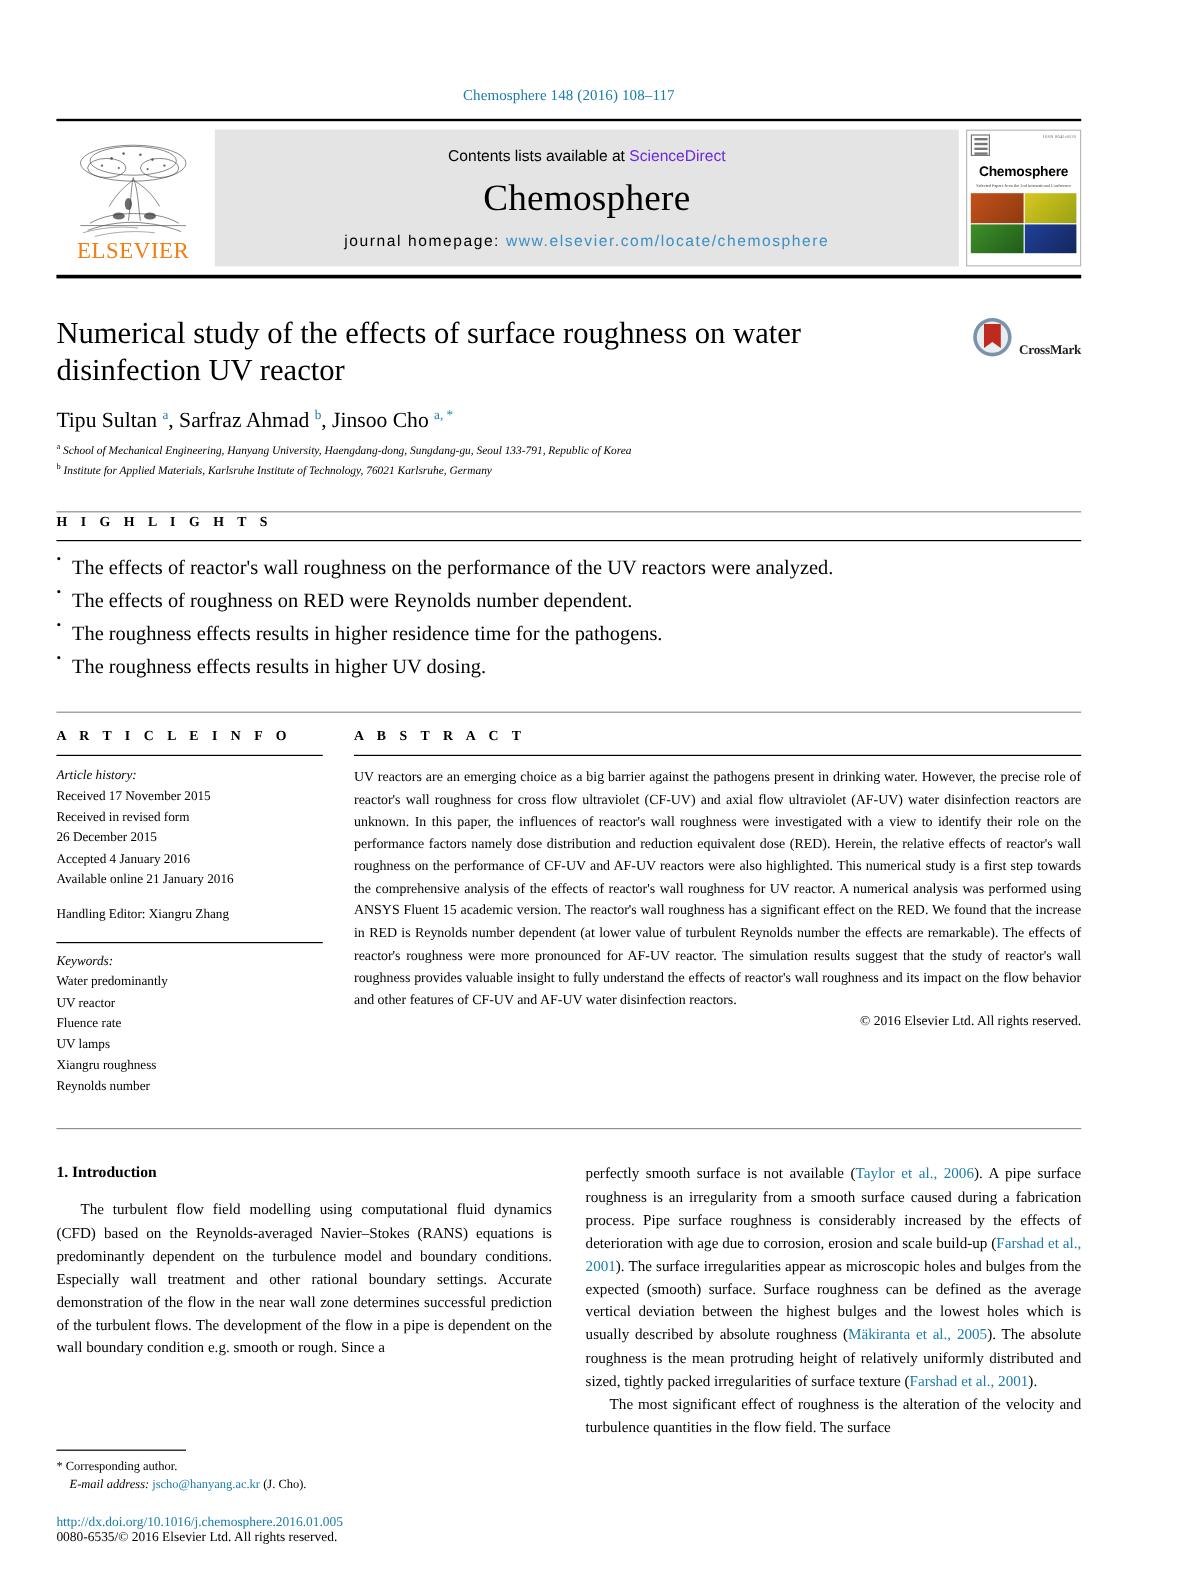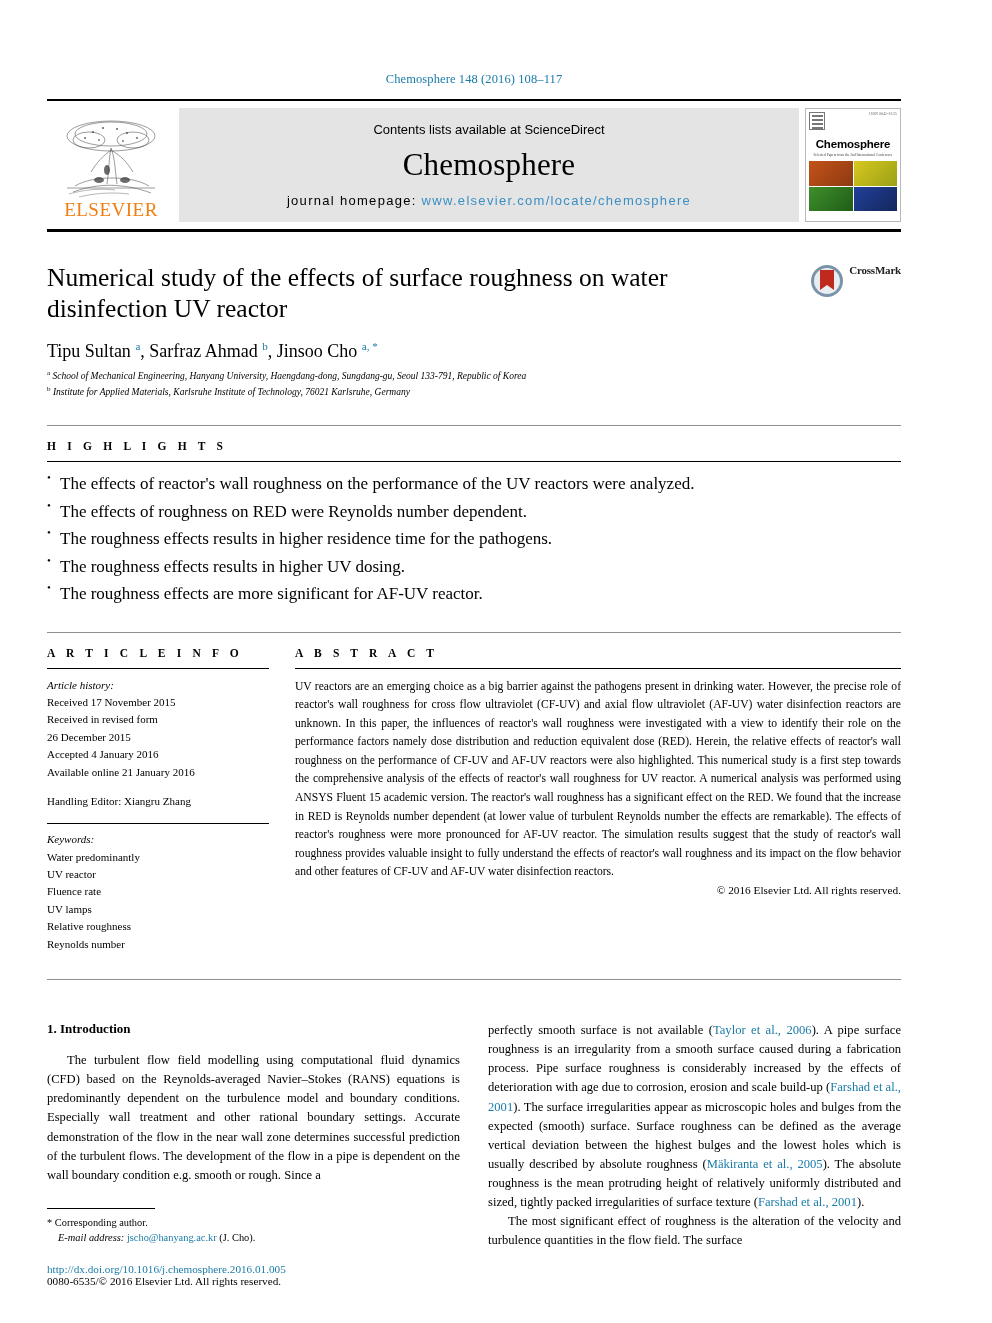--- a/index.html
+++ b/index.html
@@ -56,21 +56,21 @@
     flex: 1 1 auto;
     background: #e4e4e4;
     margin: 2px 6px 2px 4px;
     display: flex;
     flex-direction: column;
     justify-content: space-around;
     align-items: center;
     padding: 9px 0;
   }
   .banner .contents-line { font-size: 13px; font-family: "Liberation Sans", sans-serif; }
-  .banner .contents-line .sd { color: #000000; }
+  .banner .contents-line .sd { color: #6d28d9; }
   .banner .journal-title {
     font-size: 31px;
     font-family: "Liberation Serif", serif;
     letter-spacing: .2px;
   }
   .banner .homepage {
     font-size: 13px;
     font-family: "Liberation Sans", sans-serif;
     letter-spacing: 1.3px;
   }
@@ -102,21 +102,21 @@
 
   .masthead-rule { border-top: 3px solid #000; margin-top: 5px; }
 
   
   .title-block { margin-top: 30px; position: relative; }
   .crossmark {
     position: absolute;
     right: 0;
     top: 2px;
     display: flex;
-    align-items: flex-start;
+    align-items: flex-end;
     gap: 5px;
   }
   .crossmark-word {
     font-family: "Liberation Serif", serif;
     font-size: 11px;
     font-weight: 700;
     color: #222;
     letter-spacing: -.2px;
   }
   .article-title {
@@ -144,21 +144,21 @@
 
   
   .sec-head {
     font-size: 11.5px;
     font-weight: 700;
     letter-spacing: 4.2px;
     font-family: "Liberation Serif", serif;
   }
 
   
-  .highlights-wrap { margin-top: 26px; border-top: 1px solid #8f8f8f; padding-top: 14px; }
+  .highlights-wrap { margin-top: 26px; border-top: 1px solid #8f8f8f; padding-top: 2px; }
   .highlights-list { margin: 0; padding: 0; list-style: none; font-size: 17px; line-height: 1.62; }
   .highlights-list li { position: relative; padding-left: 13px; }
   .highlights-list li:before {
     content: "\2022";
     position: absolute; left: 0; top: -1px;
     font-size: 11px;
   }
   .hl-rule { border-top: 1px solid #000; margin: 9px 0 8px; width: 100%; }
 
   
@@ -174,21 +174,21 @@
   .abstract-text {
     font-size: 11.6px;
     line-height: 1.6;
     text-align: justify;
     font-family: "Liberation Serif", serif;
   }
   .copyright { text-align: right; font-size: 11.3px; margin-top: 2px; }
 
   
   .body-sep { border-top: 1px solid #8f8f8f; margin-top: 26px; }
-  .body-cols { display: flex; gap: 28px; margin-top: 41px; }
+  .body-cols { display: flex; gap: 28px; margin-top: 28px; }
   .bcol { flex: 1 1 0; min-width: 0; }
   .h2 { font-size: 13px; font-weight: 700; margin: 0 0 14px; font-family: "Liberation Serif", serif; }
   .para {
     font-size: 12.6px;
     line-height: 1.52;
     text-align: justify;
     text-indent: 20px;
     margin: 0;
     font-family: "Liberation Serif", serif;
     hyphens: none;
@@ -302,21 +302,20 @@
   </div>
 
   <div class="highlights-wrap">
     <div class="sec-head">H I G H L I G H T S</div>
     <div class="hl-rule"></div>
     <ul class="highlights-list">
       <li>The effects of reactor's wall roughness on the performance of the UV reactors were analyzed.</li>
       <li>The effects of roughness on RED were Reynolds number dependent.</li>
       <li>The roughness effects results in higher residence time for the pathogens.</li>
       <li>The roughness effects results in higher UV dosing.</li>
-      <li>The roughness effects are more significant for AF-UV reactor.</li>
     </ul>
   </div>
 
   <div class="info-abs">
 
     <div class="col-info">
       <div class="sec-head">A R T I C L E   I N F O</div>
       <div class="info-rule"></div>
       <div class="info-body">
         <div class="ital">Article history:</div>
@@ -328,21 +327,21 @@
         <div class="info-gap"></div>
         <div>Handling Editor: Xiangru Zhang</div>
       </div>
       <div class="kw-rule"></div>
       <div class="info-body">
         <div class="ital">Keywords:</div>
         <div>Water predominantly</div>
         <div>UV reactor</div>
         <div>Fluence rate</div>
         <div>UV lamps</div>
-        <div>Relative roughness</div>
+        <div>Xiangru roughness</div>
         <div>Reynolds number</div>
       </div>
     </div>
 
     <div class="col-abs">
       <div class="sec-head">A B S T R A C T</div>
       <div class="abs-rule"></div>
       <div class="abstract-text">UV reactors are an emerging choice as a big barrier against the pathogens present in drinking water. However, the precise role of reactor's wall roughness for cross flow ultraviolet (CF-UV) and axial flow ultraviolet (AF-UV) water disinfection reactors are unknown. In this paper, the influences of reactor's wall roughness were investigated with a view to identify their role on the performance factors namely dose distribution and reduction equivalent dose (RED). Herein, the relative effects of reactor's wall roughness on the performance of CF-UV and AF-UV reactors were also highlighted. This numerical study is a first step towards the comprehensive analysis of the effects of reactor's wall roughness for UV reactor. A numerical analysis was performed using ANSYS Fluent 15 academic version. The reactor's wall roughness has a significant effect on the RED. We found that the increase in RED is Reynolds number dependent (at lower value of turbulent Reynolds number the effects are remarkable). The effects of reactor's roughness were more pronounced for AF-UV reactor. The simulation results suggest that the study of reactor's wall roughness provides valuable insight to fully understand the effects of reactor's wall roughness and its impact on the flow behavior and other features of CF-UV and AF-UV water disinfection reactors.</div>
       <div class="copyright">© 2016 Elsevier Ltd. All rights reserved.</div>
     </div>

